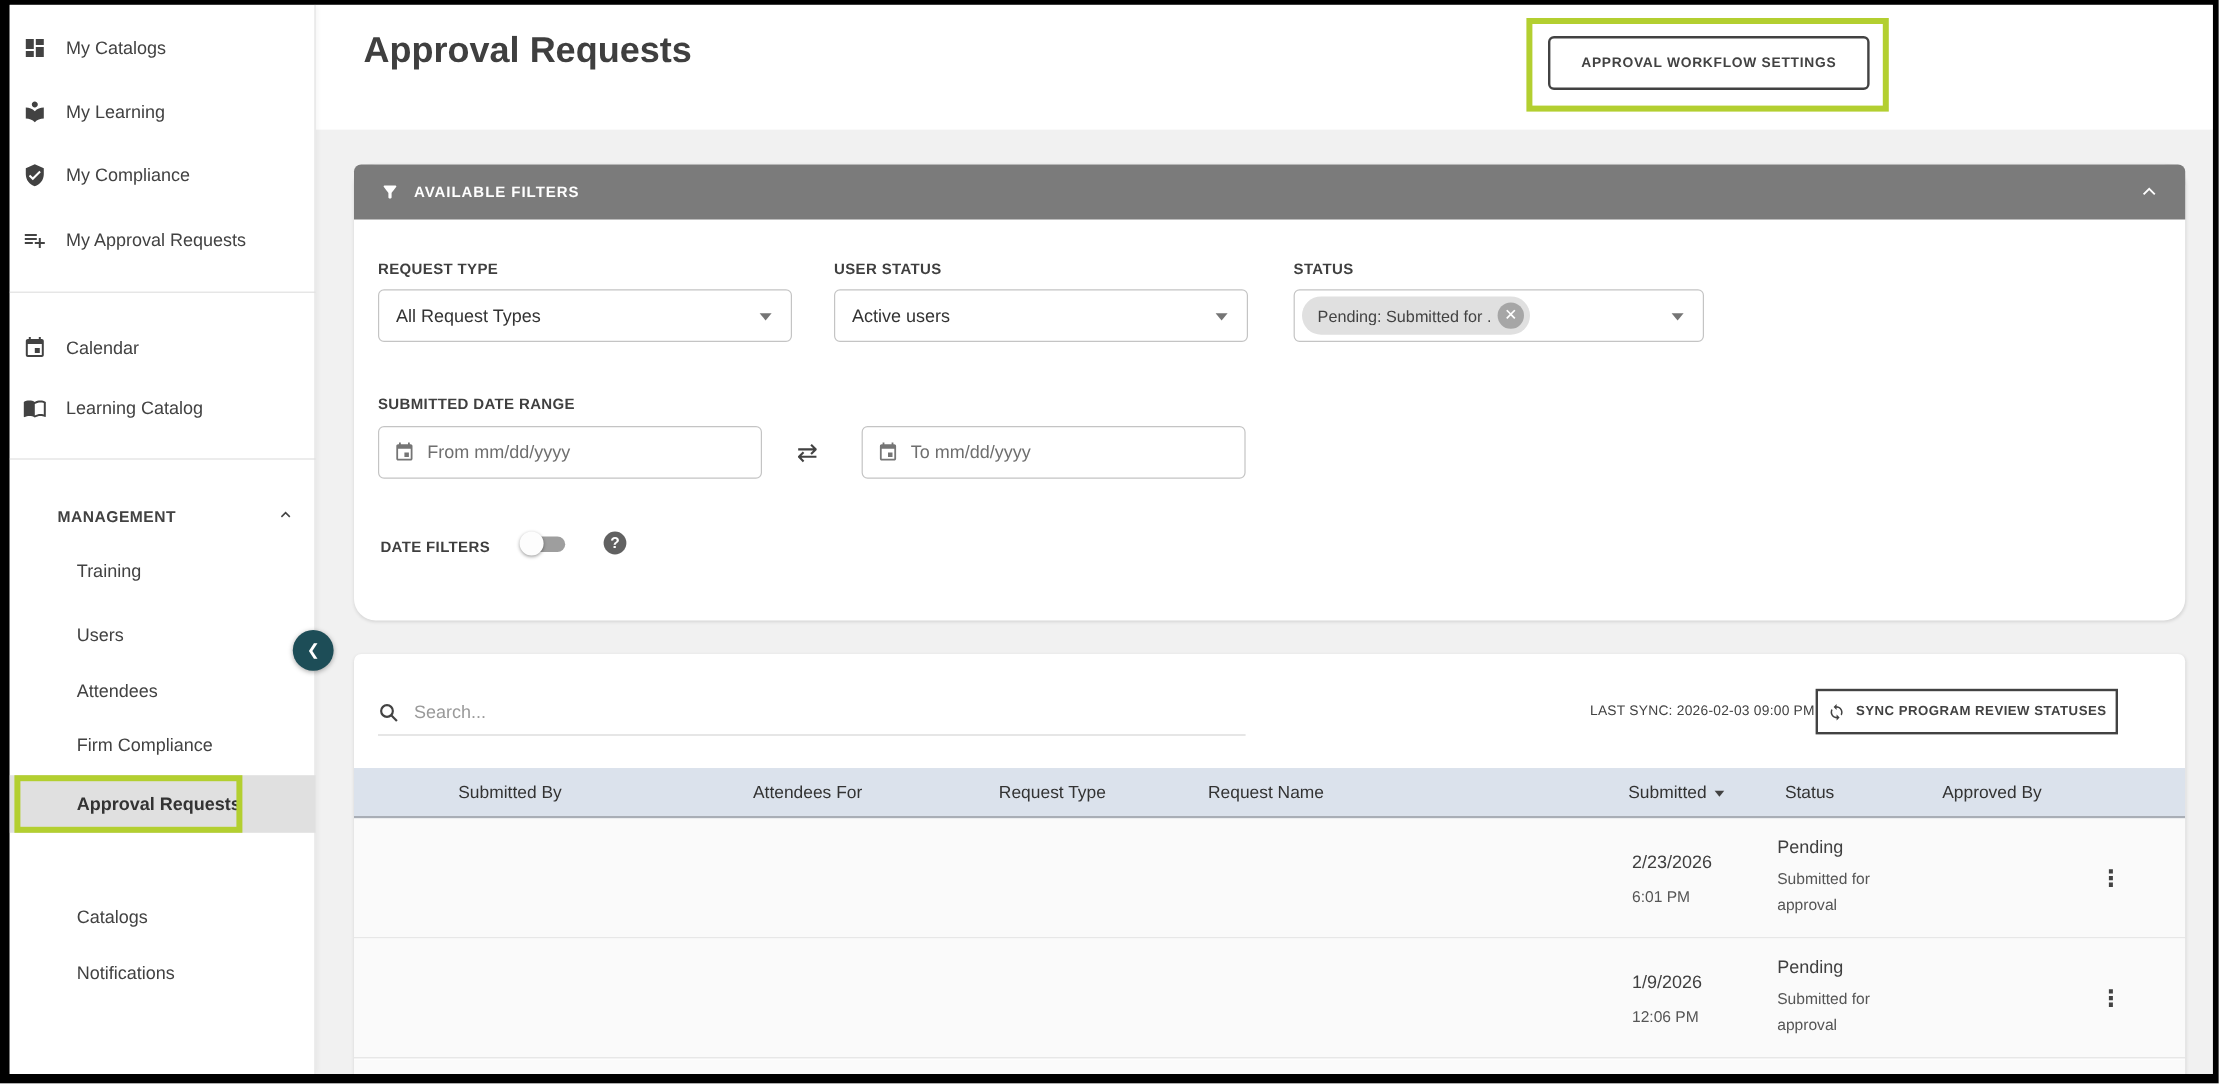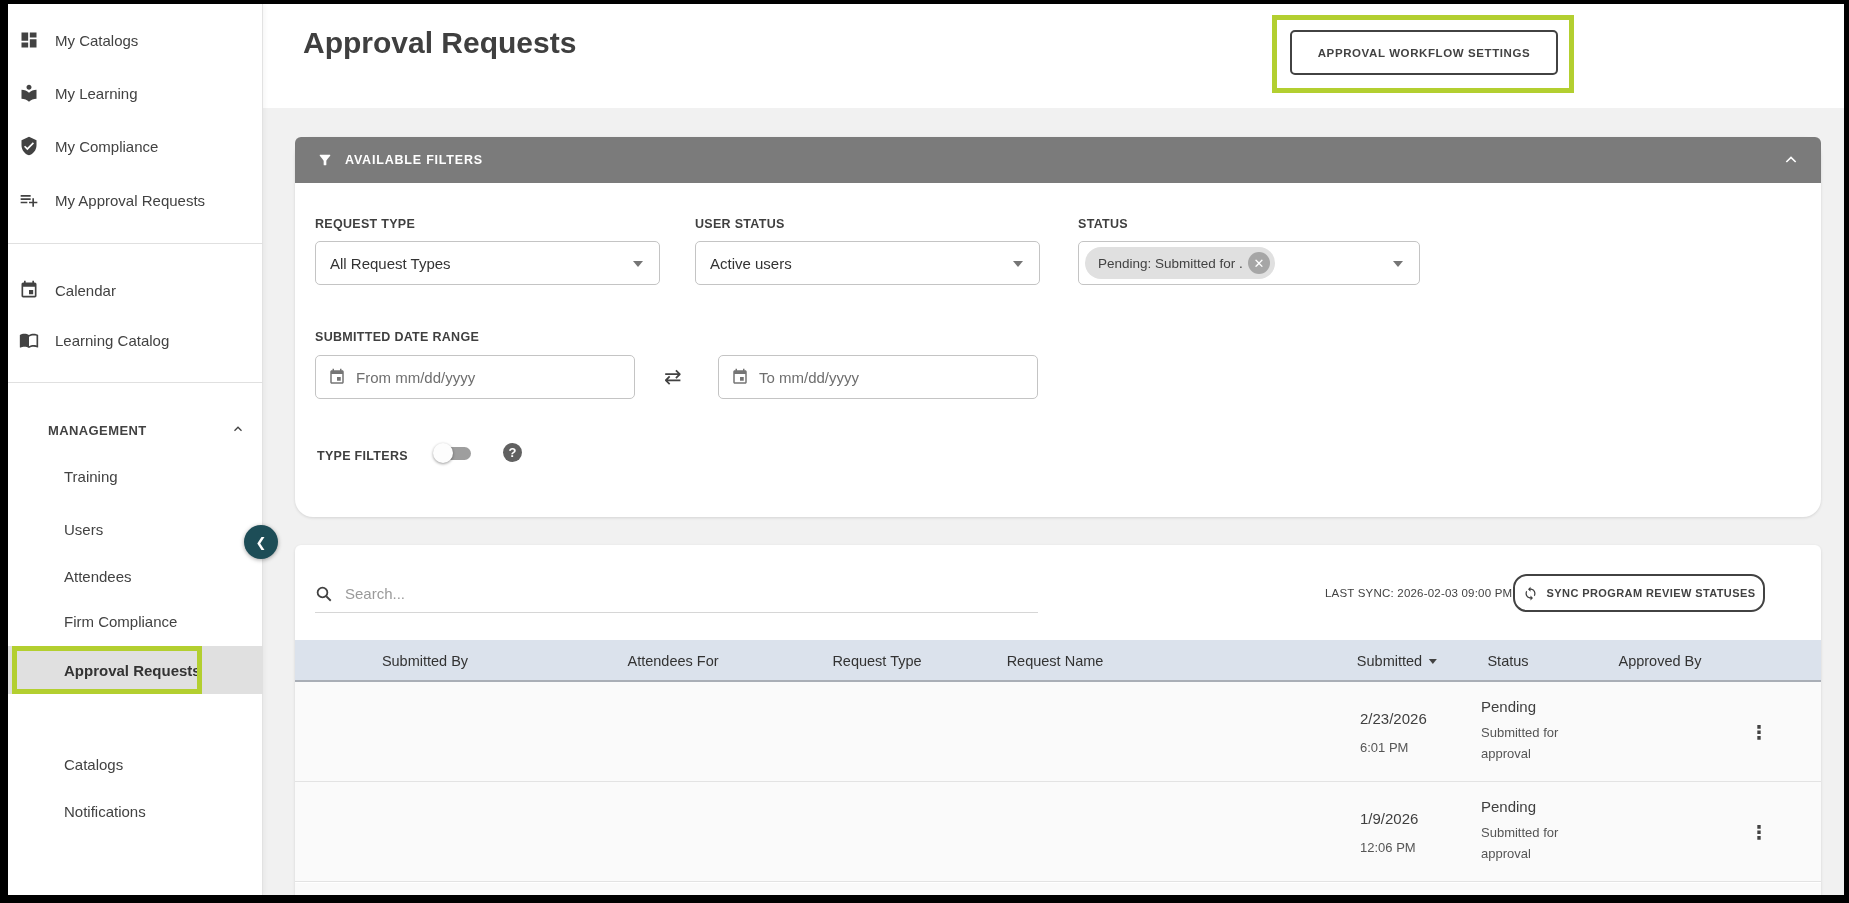--- a/index.html
+++ b/index.html
@@ -81,21 +81,21 @@
                 border-radius:6px 6px 0 0; box-shadow:0 1px 3px rgba(0,0,0,.12); overflow:hidden; }
   .search-wrap { position:absolute; left:20px; top:30px; width:723px; height:38px; border-bottom:1px solid #d6d6d6;
                  display:flex; align-items:center; }
   .search-wrap .mag { width:18px; height:18px; margin-right:12px; }
   .search-wrap .mag svg { width:18px; height:18px; stroke:#424242; fill:none; stroke-width:2.4; }
   .search-wrap input { border:none; outline:none; font-size:15px; color:#333; width:100%; background:transparent;
                        font-family:inherit; }
   .search-wrap input::placeholder { color:#9a9a9a; }
   .last-sync { position:absolute; left:1030px; top:42px; font-size:11.5px; color:#424242; letter-spacing:.2px; }
   .sync-btn { position:absolute; left:1218px; top:29px; width:252px; height:38px; background:#fff;
-              border:2px solid #424242; border-radius:14px; color:#424242; font-size:11px; font-weight:bold;
+              border:2px solid #424242; border-radius:0; color:#424242; font-size:11px; font-weight:bold;
               letter-spacing:.4px; display:flex; align-items:center; justify-content:center; gap:9px; cursor:pointer;
               font-family:inherit; }
   .sync-btn svg { width:15px; height:15px; fill:#424242; }
 
   .thead { position:absolute; left:0; top:95px; width:100%; height:42px; background:#dbe2ec;
            border-bottom:2px solid #a9aeb6; }
   .th { position:absolute; top:0; height:42px; display:flex; align-items:center; transform:translateX(-50%);
         font-size:14.5px; color:#333; cursor:pointer; white-space:nowrap; }
   .sort-caret { width:0; height:0; border-left:4.5px solid transparent; border-right:4.5px solid transparent;
                 border-top:5px solid #424242; margin-left:7px; }
@@ -266,21 +266,21 @@
       <span class="swap-ic" style="left:369px;top:228px">⇄</span>
       <div class="date-input" style="left:423px;top:218px;width:320px">
         <span class="cal">
           <svg viewBox="0 0 24 24">
                 <path d="M17 12h-5v5h5v-5zM16 1v2H8V1H6v2H5c-1.11 0-1.99.9-1.99 2L3 19c0 1.1.89 2 2 2h14c1.1 0 2-.9 2-2V5c0-1.1-.9-2-2-2h-1V1h-2zm3 18H5V8h14v11z"></path>
               </svg>
         </span>
         <input type="text" placeholder="To mm/dd/yyyy" style="">
       </div>
 
-      <span class="flabel" style="left:22px;top:312px">TYPE FILTERS</span>
+      <span class="flabel" style="left:22px;top:312px">DATE FILTERS</span>
       <span class="toggle" style="left:138px;top:305px">
         <span class="track"></span>
         <span class="knob"></span>
       </span>
       <span class="help-ic" style="left:208px;top:306px">?</span>
     </section>
 
     <section class="table-card">
       <div class="search-wrap">
         <span class="mag">

